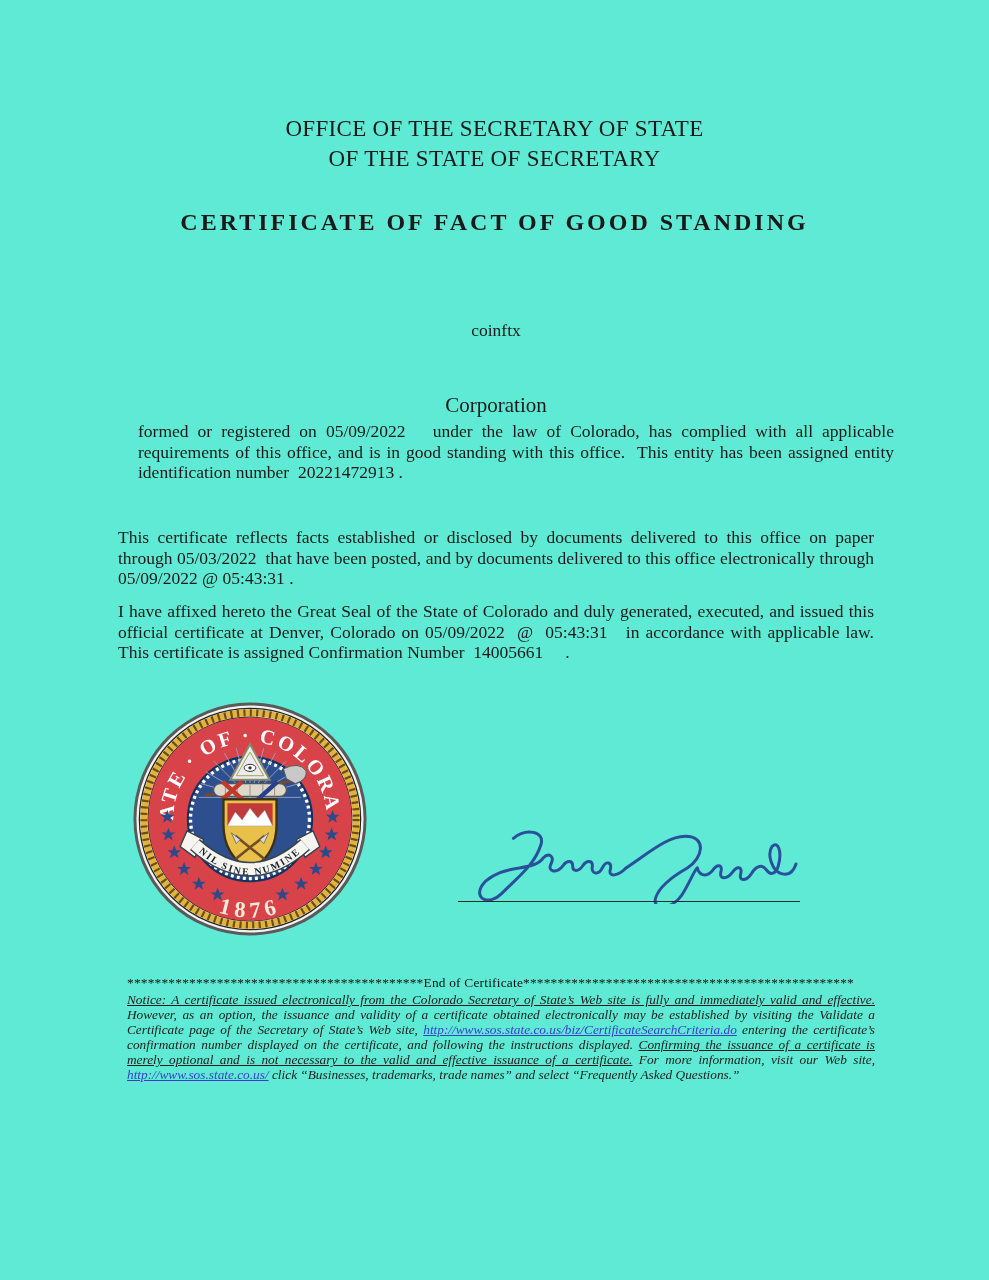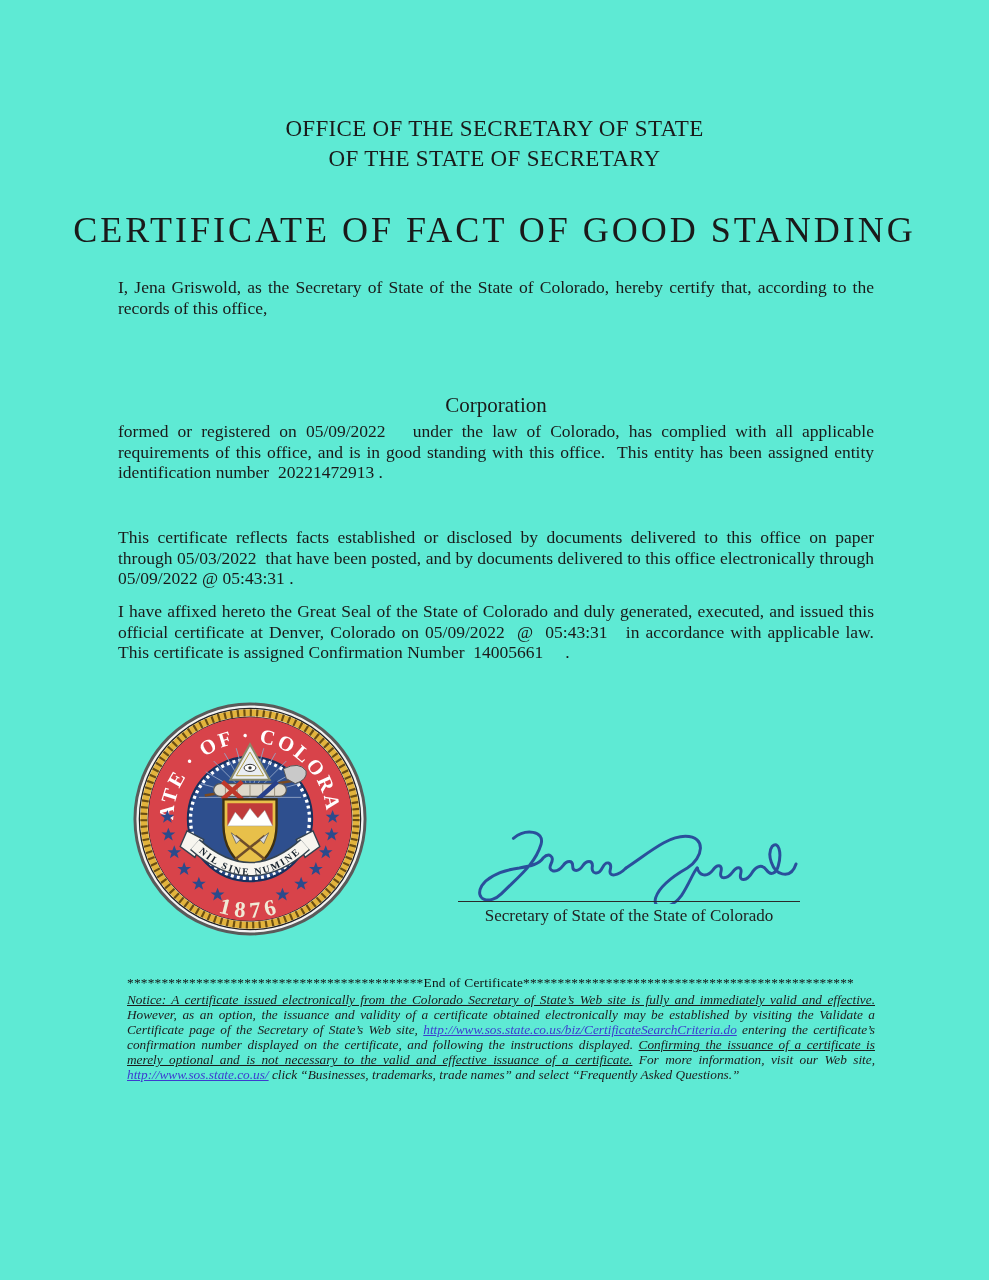--- a/index.html
+++ b/index.html
@@ -7,21 +7,21 @@
     position:relative;
     width:989px; height:1280px;
     background:#5eead4;
     font-family:"Liberation Serif", serif;
     color:#1a1a1a;
     overflow:hidden;
   }
   .centered { position:absolute; left:0; width:100%; text-align:center; }
   .header-line { font-size:23px; letter-spacing:0.3px; }
   .doc-title {
-    font-size:36px; font-weight:normal; letter-spacing:3px;
+    font-size:24px; font-weight:bold; letter-spacing:3px;
   }
   .para {
     position:absolute; left:118px; width:756px;
     font-size:17.5px; line-height:20.6px;
     text-align:justify;
     white-space:pre-wrap;
   }
   .center-text { position:absolute; left:118px; width:756px; text-align:center; font-size:17.5px; }
   .seal-wrap { position:absolute; left:132px; top:701px; width:236px; height:236px; }
   .sig-svg { position:absolute; left:462px; top:824px; width:336px; height:80px; }
@@ -43,25 +43,25 @@
 </head>
 <body>
 
 <div class="page">
 
   <div class="centered header-line" style="top:116px;">OFFICE OF THE SECRETARY OF STATE</div>
   <div class="centered header-line" style="top:146px;">OF THE STATE OF SECRETARY</div>
 
   <div class="centered doc-title" style="top:209px;">CERTIFICATE OF FACT OF GOOD STANDING</div>
 
-  <div class="para" style="top:277px;">I, Jena Griswold, as the Secretary of State of the State of Colorado, hereby certify that, according to the records of this office,</div>
 
+  <div class="center-text" style="top:320px;">coinftx</div>
   <div class="center-text" style="top:393px; font-size:21px;">Corporation</div>
 
-  <div class="para" style="top:421px;">formed or registered on 05/09/2022 &nbsp; under the law of Colorado, has complied with all applicable requirements of this office, and is in good standing with this office. &nbsp;This entity has been assigned entity identification number &nbsp;20221472913 .</div>
+  <div class="para" style="top:421px;margin-left:20px;">formed or registered on 05/09/2022 &nbsp; under the law of Colorado, has complied with all applicable requirements of this office, and is in good standing with this office. &nbsp;This entity has been assigned entity identification number &nbsp;20221472913 .</div>
   <div class="para" style="top:527px;">This certificate reflects facts established or disclosed by documents delivered to this office on paper through 05/03/2022 &nbsp;that have been posted, and by documents delivered to this office electronically through 05/09/2022 @ 05:43:31 .</div>
   <div class="para" style="top:585px;margin-top:16px;">I have affixed hereto the Great Seal of the State of Colorado and duly generated, executed, and issued this official certificate at Denver, Colorado on 05/09/2022 &nbsp;@ &nbsp;05:43:31 &nbsp; in accordance with applicable law. This certificate is assigned Confirmation Number &nbsp;14005661 &nbsp;&nbsp;&nbsp; .</div>
 
   <div class="seal-wrap">
     <svg viewBox="0 0 240 240" width="236" height="236">
       <defs>
         <path id="star" d="M0,-7.2 L1.9,-2.2 L7,-2.2 L2.9,0.9 L4.4,5.9 L0,2.8 L-4.4,5.9 L-2.9,0.9 L-7,-2.2 L-1.9,-2.2 Z"></path>
         <path id="arcTop" d="M 42 120 A 78 78 0 1 1 198 120" fill="none"></path>
         <path id="arcBottom" d="M 78 211 A 100 100 0 0 0 162 211" fill="none"></path>
         <path id="mottoArc" d="M 66 152 Q 120 202 174 152" fill="none"></path>
@@ -162,21 +162,20 @@
   </div>
 
   <svg class="sig-svg" viewBox="0 0 340 80" aria-label="Jena Griswold">
     <g fill="none" stroke="#2a4f9b" stroke-width="3" stroke-linecap="round" stroke-linejoin="round">
       <path d="M 52 14 C 64 4 84 6 80 20 C 74 40 58 52 40 70 C 28 82 12 76 20 62 C 28 50 44 46 58 44 C 70 42 78 40 82 34 C 88 28 94 32 90 40 C 86 48 96 50 102 42 C 106 36 112 36 112 42 C 112 48 118 48 122 42 C 126 36 132 36 132 42 C 130 50 138 52 142 44 C 146 36 152 38 150 46 C 148 54 158 52 166 44"></path>
       <path d="M 166 44 C 190 28 208 12 226 12 C 248 12 244 34 228 44 C 214 52 200 62 196 74 C 192 88 212 86 222 72 C 230 60 234 48 238 44"></path>
       <path d="M 238 44 C 240 52 248 54 254 46 C 258 40 264 40 262 48 C 260 56 268 56 274 48 C 278 42 284 42 282 50 C 280 58 288 58 294 48 C 298 42 304 40 308 46 C 312 52 318 50 320 42 C 324 28 320 16 314 22 C 308 30 314 48 324 50 C 332 52 336 46 338 40"></path>
     </g>
   </svg>
   <div class="sig-line"></div>
-  <div class="sig-label">Secretary of State of the State of Colorado</div>
 
   <div class="footer-end">*******************************************End of Certificate************************************************</div>
 
   <div class="notice">
     <span class="u">Notice: A certificate issued electronically from the Colorado Secretary of State’s Web site is fully and immediately valid and effective.</span><span> However, as an option, the issuance and validity of a certificate obtained electronically may be established by visiting the Validate a Certificate page of the Secretary of State’s Web site, </span><a class="lnk" href="#">http://www.sos.state.co.us/biz/CertificateSearchCriteria.do</a><span> entering the certificate’s confirmation number displayed on the certificate, and following the instructions displayed. </span><span class="u">Confirming the issuance of a certificate is merely optional and is not necessary to the valid and effective issuance of a certificate.</span><span> For more information, visit our Web site, </span><a class="lnk" href="#">http://www.sos.state.co.us/</a><span> click “Businesses, trademarks, trade names” and select “Frequently Asked Questions.”</span>
   </div>
 
 </div>
 
 </body></html>

